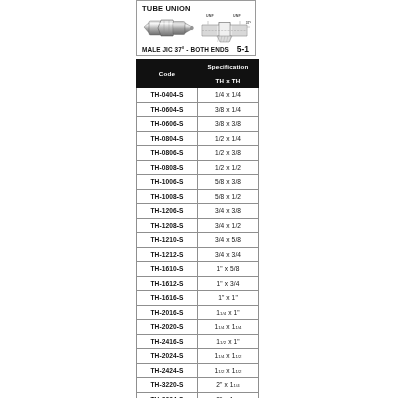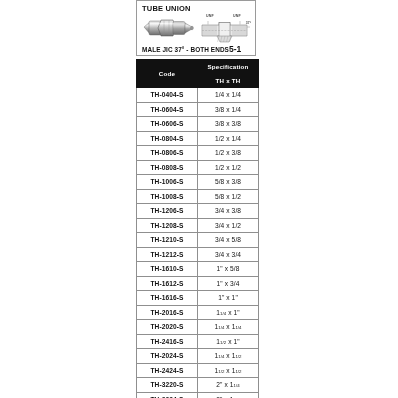--- a/index.html
+++ b/index.html
@@ -76,21 +76,21 @@
     right: 0px;
     top: 7px;
     font-size: 3.4px;
     font-weight: bold;
     color: #4a4a4a;
   }
 
   .footer-row {
     display: flex;
     align-items: baseline;
-    justify-content: flex-start;
+    justify-content: space-between;
     margin-top: 1px;
   }
   .footer-desc {
     font-size: 6.4px;
     font-weight: bold;
     letter-spacing: 0.1px;
     color: #111;
     margin-left: 1px;
   }
   .page-number {

